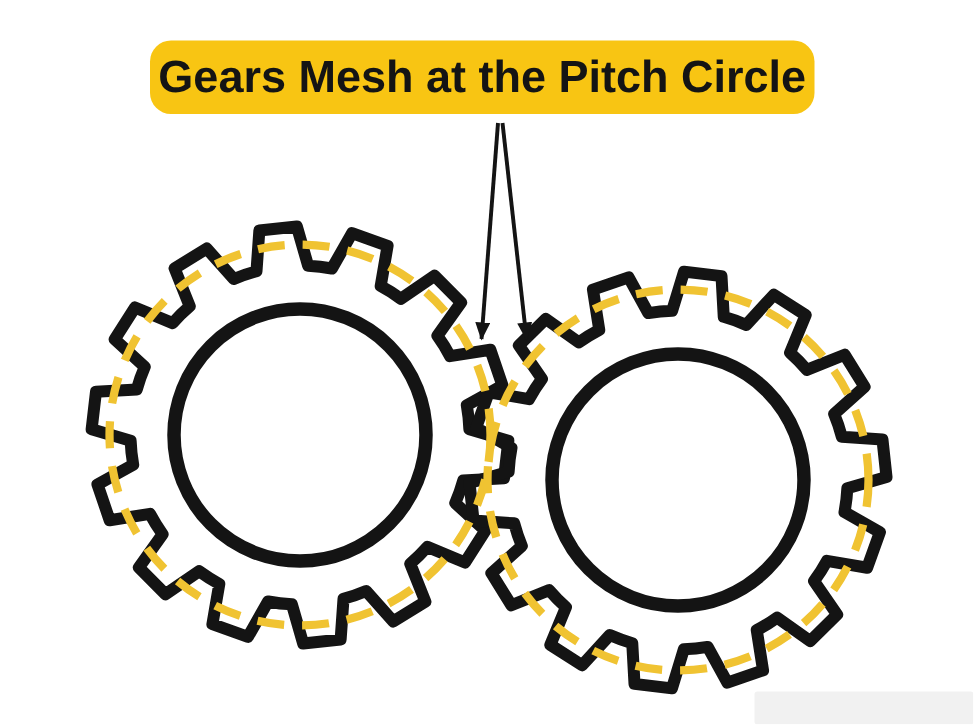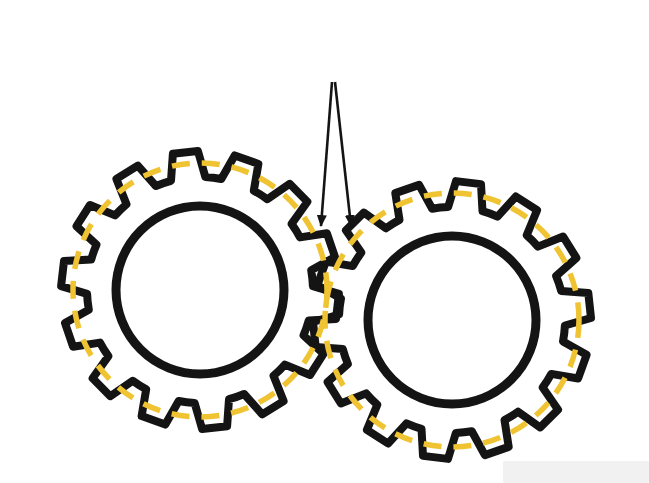--- a/index.html
+++ b/index.html
@@ -71,14 +71,15 @@
         <circle cx="452" cy="320" r="127" fill="none" stroke="#f0c332" stroke-width="5.5" stroke-dasharray="18 12"></circle>
       </g>
     <g id="arrows">
         <line x1="332" y1="82" x2="321" y2="226" stroke="#141414" stroke-width="2.6" marker-end="url(#arrowhead)"></line>
         <line x1="335" y1="82" x2="351" y2="226" stroke="#141414" stroke-width="2.6" marker-end="url(#arrowhead)"></line>
       </g>
   </svg>
 
   <div id="watermark" style="background: rgb(241, 241, 241);"></div>
 
+  <div id="label" style="background: rgb(248, 197, 19);">Gears Mesh at the Pitch Circle</div>
 
 </div>
 
 </body></html>

